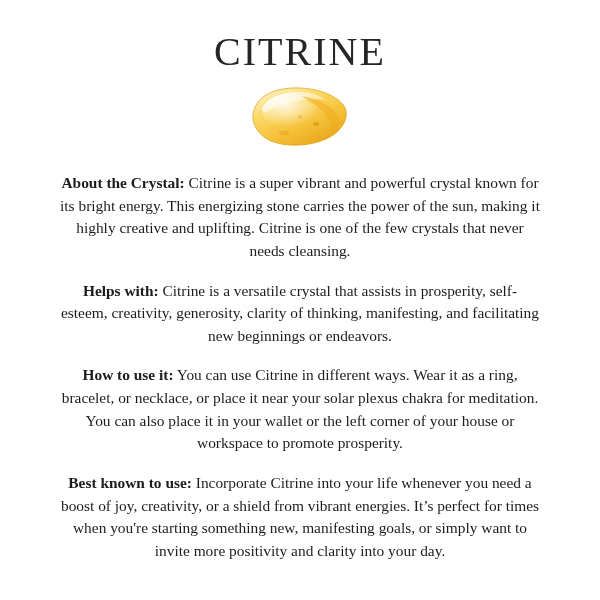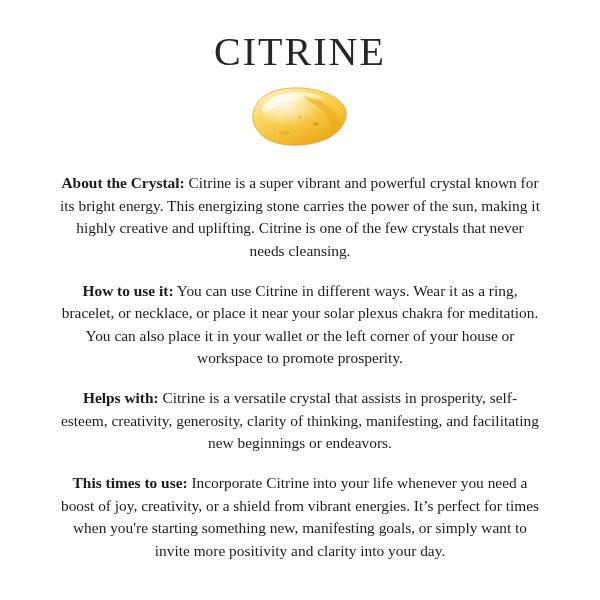--- a/index.html
+++ b/index.html
@@ -93,20 +93,20 @@
       <ellipse cx="76" cy="40" rx="3" ry="2" fill="#c98a10" opacity="0.5"></ellipse>
       <ellipse cx="44" cy="49" rx="5" ry="2.4" fill="#d9960f" opacity="0.35"></ellipse>
       <ellipse cx="60" cy="33" rx="2" ry="1.4" fill="#c98a10" opacity="0.35"></ellipse>
     </svg>
   </div>
 
   <div class="content">
 
     <p class="para"><span class="lead">About the Crystal:</span><span> Citrine is a super vibrant and powerful crystal known for its bright energy. This energizing stone carries the power of the sun, making it highly creative and uplifting. Citrine is one of the few crystals that never needs cleansing.</span></p>
 
+    <p class="para"><span class="lead">Helps with:</span><span> Citrine is a versatile crystal that assists in prosperity, self-esteem, creativity, generosity, clarity of thinking, manifesting, and facilitating new beginnings or endeavors.</span></p>
+
     <p class="para"><span class="lead">How to use it:</span><span> You can use Citrine in different ways. Wear it as a ring, bracelet, or necklace, or place it near your solar plexus chakra for meditation. You can also place it in your wallet or the left corner of your house or workspace to promote prosperity.</span></p>
 
-    <p class="para"><span class="lead">Helps with:</span><span> Citrine is a versatile crystal that assists in prosperity, self-esteem, creativity, generosity, clarity of thinking, manifesting, and facilitating new beginnings or endeavors.</span></p>
-
-    <p class="para"><span class="lead">This times to use:</span><span> Incorporate Citrine into your life whenever you need a boost of joy, creativity, or a shield from vibrant energies. It’s perfect for times when you're starting something new, manifesting goals, or simply want to invite more positivity and clarity into your day.</span></p>
+    <p class="para"><span class="lead">Best known to use:</span><span> Incorporate Citrine into your life whenever you need a boost of joy, creativity, or a shield from vibrant energies. It’s perfect for times when you're starting something new, manifesting goals, or simply want to invite more positivity and clarity into your day.</span></p>
 
   </div>
 </div>
 
 </body></html>

